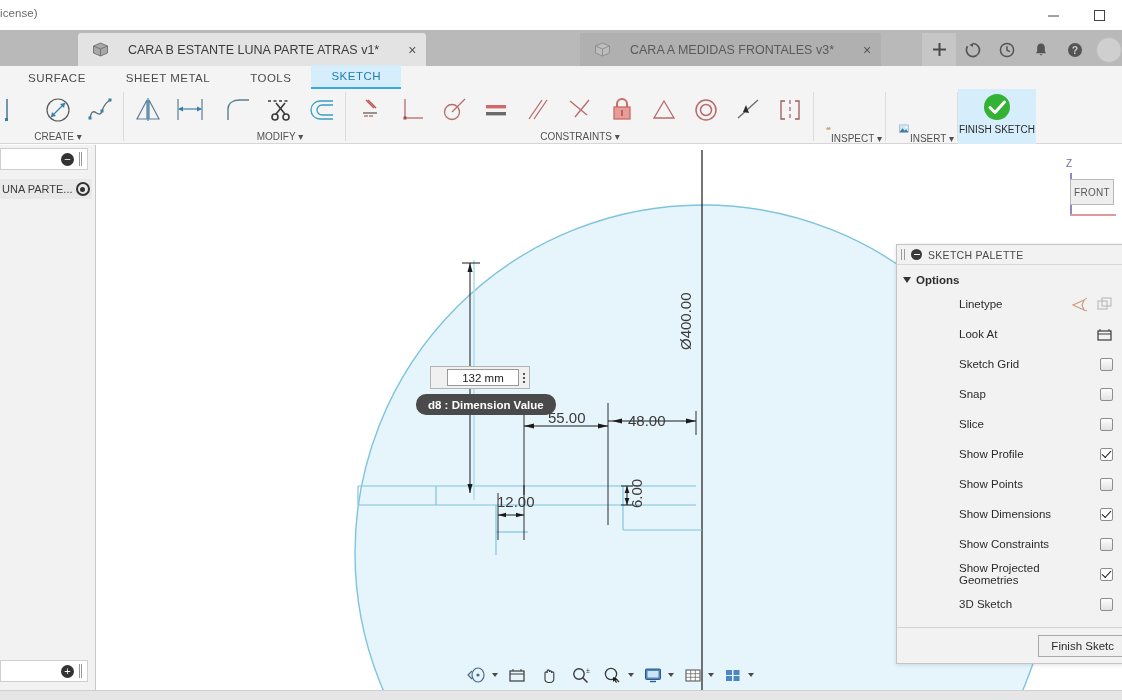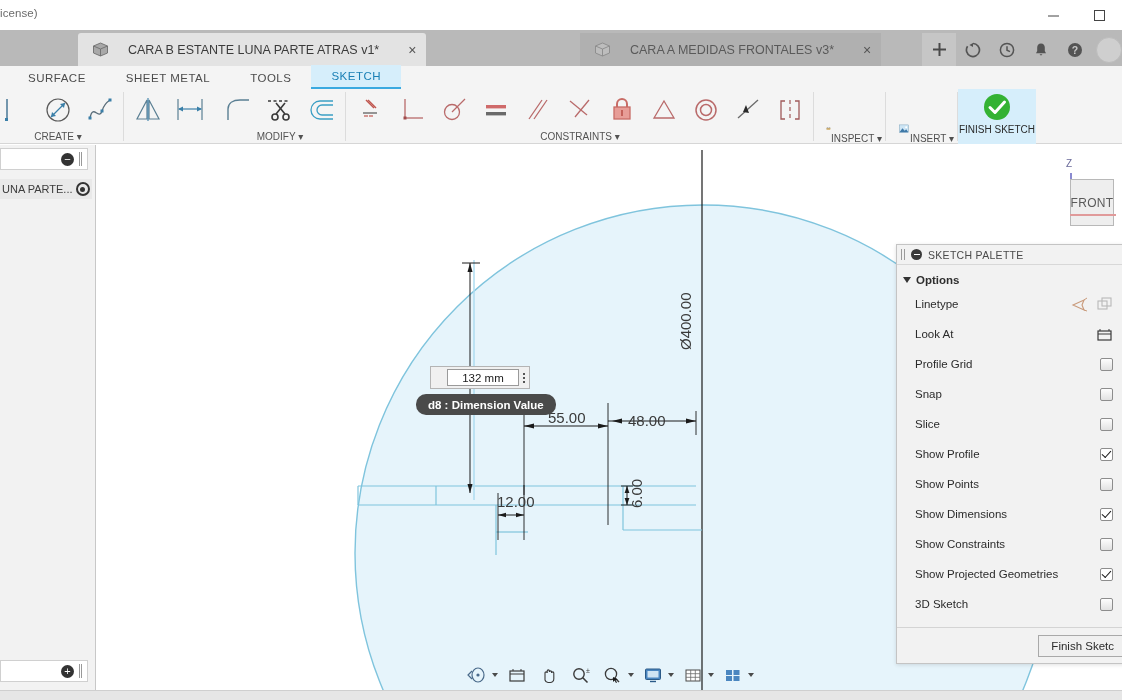--- a/index.html
+++ b/index.html
@@ -159,24 +159,24 @@
   .tooltip {
     position: absolute; left: 416px; top: 394px; height: 21px;
     background: #4a4a4a; color: #fff; border-radius: 10px;
     font-size: 11.5px; font-weight: bold;
     display: flex; align-items: center; padding: 0 12px; white-space: nowrap;
   }
 
   
   .viewcube { position: absolute; right: 2px; top: 10px; width: 70px; height: 80px; }
   .vc-face {
-    position: absolute; left: 20px; top: 24px; width: 44px; height: 47px;
+    position: absolute; left: 20px; top: 24px; width: 44px; height: 26px;
     background: #eeeeee; border: 1px solid #b8b8b8;
     display: flex; align-items: center; justify-content: center;
-    font-size: 12px; color: #5a5a5a; letter-spacing: .3px;
+    font-size: 10px; color: #5a5a5a; letter-spacing: .3px;
   }
   .vc-zaxis { position: absolute; left: 20px; top: 18px; width: 2px; height: 42px; background: #8a8ad0; }
   .vc-zlbl { position: absolute; left: 16px; top: 3px; font-size: 10px; color: #6a6a9a; }
   .vc-xaxis { position: absolute; left: 20px; top: 59px; width: 46px; height: 2px; background: #e09a9a; }
 
   
   .palette {
     position: absolute; left: 896px; top: 244px; width: 240px; height: 420px;
     background: #f2f2f2; border: 1px solid #c4c4c4;
     box-shadow: 0 1px 4px rgba(0,0,0,.12);
@@ -194,21 +194,21 @@
   .pal-coll i { width: 6px; height: 1.5px; background: #fff; display: block; }
   .pal-section {
     padding: 9px 0 3px 6px; font-size: 11.5px; color: #2e2e2e; font-weight: bold;
     display: flex; align-items: center; gap: 5px;
   }
   .caret-d { width: 0; height: 0; border-left: 4.5px solid transparent; border-right: 4.5px solid transparent; border-top: 6px solid #333; }
   .pal-row {
     height: 30px; display: flex; align-items: center; padding: 0 22px 0 18px;
     font-size: 11.5px; color: #2b2b2b;
   }
-  .pal-row .lbl { flex: 1; }
+  .pal-row .lbl { flex: 1; margin-left: 44px; }
   .chk {
     width: 13px; height: 13px; border: 1px solid #8d8d8d; border-radius: 2px;
     background: linear-gradient(#fdfdfd,#e2e2e2);
     display: flex; align-items: center; justify-content: center;
   }
   .chk.on { background: #ffffff; }
   .chk.on::after {
     content: ""; width: 4px; height: 8px; border: solid #1a1a1a;
     border-width: 0 1.6px 1.6px 0; transform: rotate(42deg) translate(-1px,-1px);
   }
@@ -650,21 +650,21 @@
       <span class="lbl">Look At</span>
       <svg width="17" height="15" viewBox="0 0 17 15">
         <rect x="2" y="4" width="13" height="9" fill="none" stroke="#3a3a3a" stroke-width="1.2"></rect>
         <line x1="2" y1="7" x2="15" y2="7" stroke="#3a3a3a" stroke-width="1"></line>
         <line x1="4" y1="2" x2="4" y2="4" stroke="#3a3a3a" stroke-width="1"></line>
         <line x1="13" y1="2" x2="13" y2="4" stroke="#3a3a3a" stroke-width="1"></line>
       </svg>
     </div>
 
     <div class="pal-row">
-      <span class="lbl">Profile Grid</span>
+      <span class="lbl">Sketch Grid</span>
       <span class="chk"></span>
     </div>
     <div class="pal-row">
       <span class="lbl">Snap</span>
       <span class="chk"></span>
     </div>
     <div class="pal-row">
       <span class="lbl">Slice</span>
       <span class="chk"></span>
     </div>

